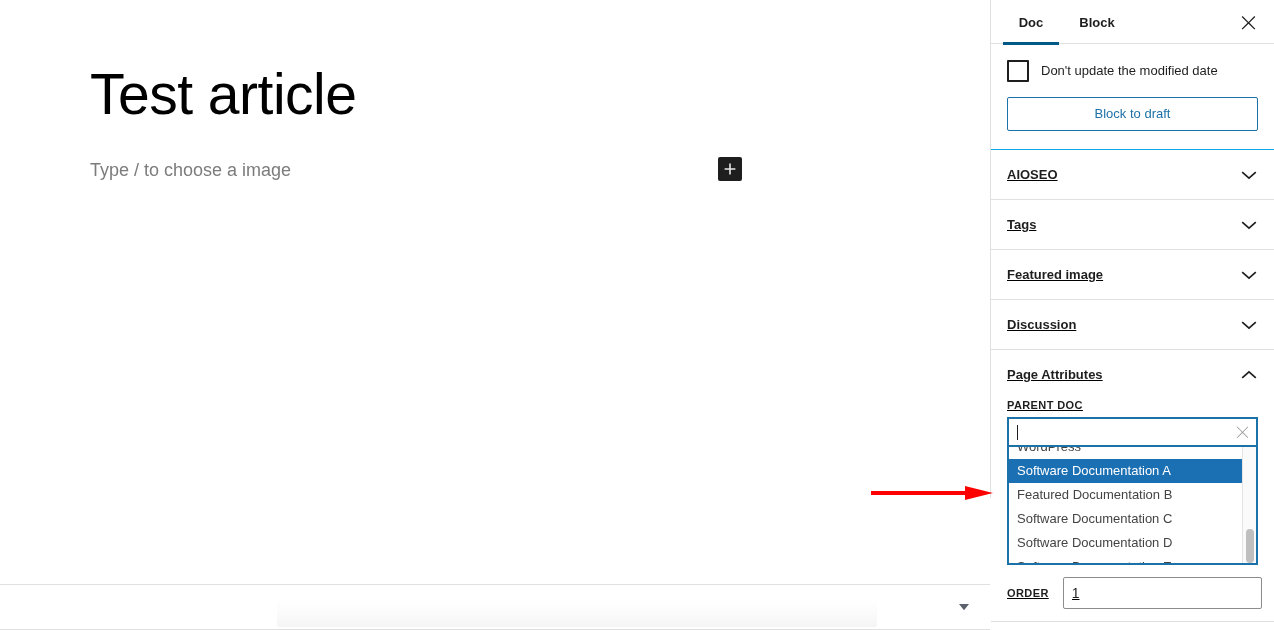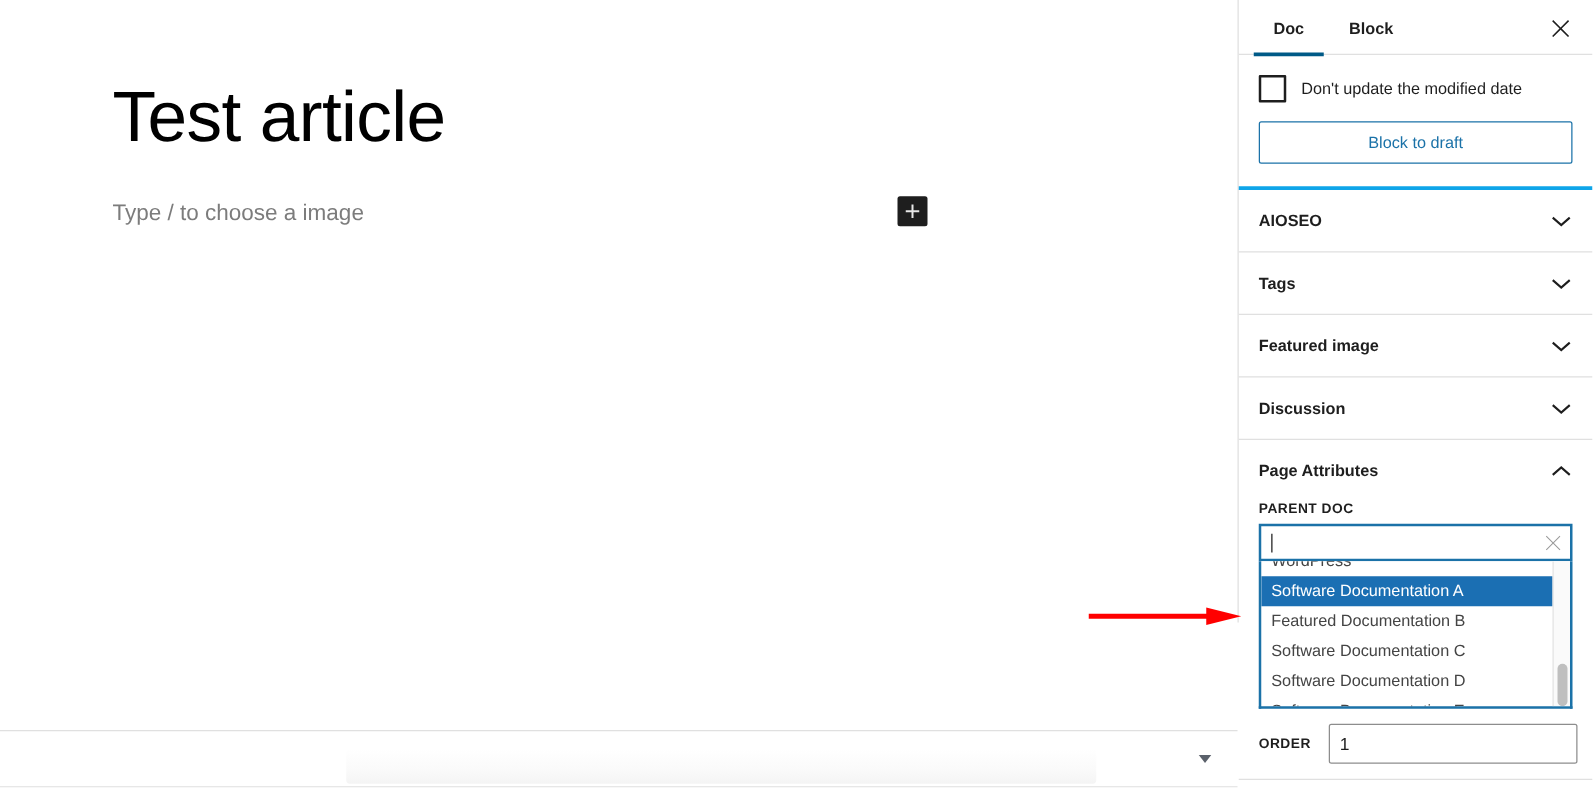--- a/index.html
+++ b/index.html
@@ -113,21 +113,21 @@
     position: absolute;
     right: 12px; top: 8px;
     width: 28px; height: 28px;
     display: flex; align-items: center; justify-content: center;
     cursor: pointer;
     color: #1e1e1e;
   }
 
   .sb-status {
     padding: 16px 16px 18px 16px;
-    border-bottom: 3px solid #0ea5e9;
+    border-bottom: 1px solid #0ea5e9;
   }
   .chk-row { display: flex; align-items: center; gap: 12px; }
   .chk-box {
     width: 22px; height: 22px;
     border: 2px solid #1e1e1e;
     background: #fff;
     border-radius: 1px;
     flex: 0 0 auto;
     cursor: pointer;
   }
@@ -149,20 +149,21 @@
     background: #ffffff;
     border: 1px solid #1b72a8;
     border-radius: 2px;
     cursor: pointer;
     font-family: "Liberation Sans", sans-serif;
     padding: 0;
   }
 
   .panel {
     border-bottom: 1px solid #e0e0e0;
+    text-decoration: underline;
   }
   .panel-head {
     display: flex; align-items: center; justify-content: space-between;
     height: 49px;
     padding: 0 16px;
     cursor: pointer;
     background: none; border: none; width: 100%;
     font-family: "Liberation Sans", sans-serif;
   }
   .panel-title {

